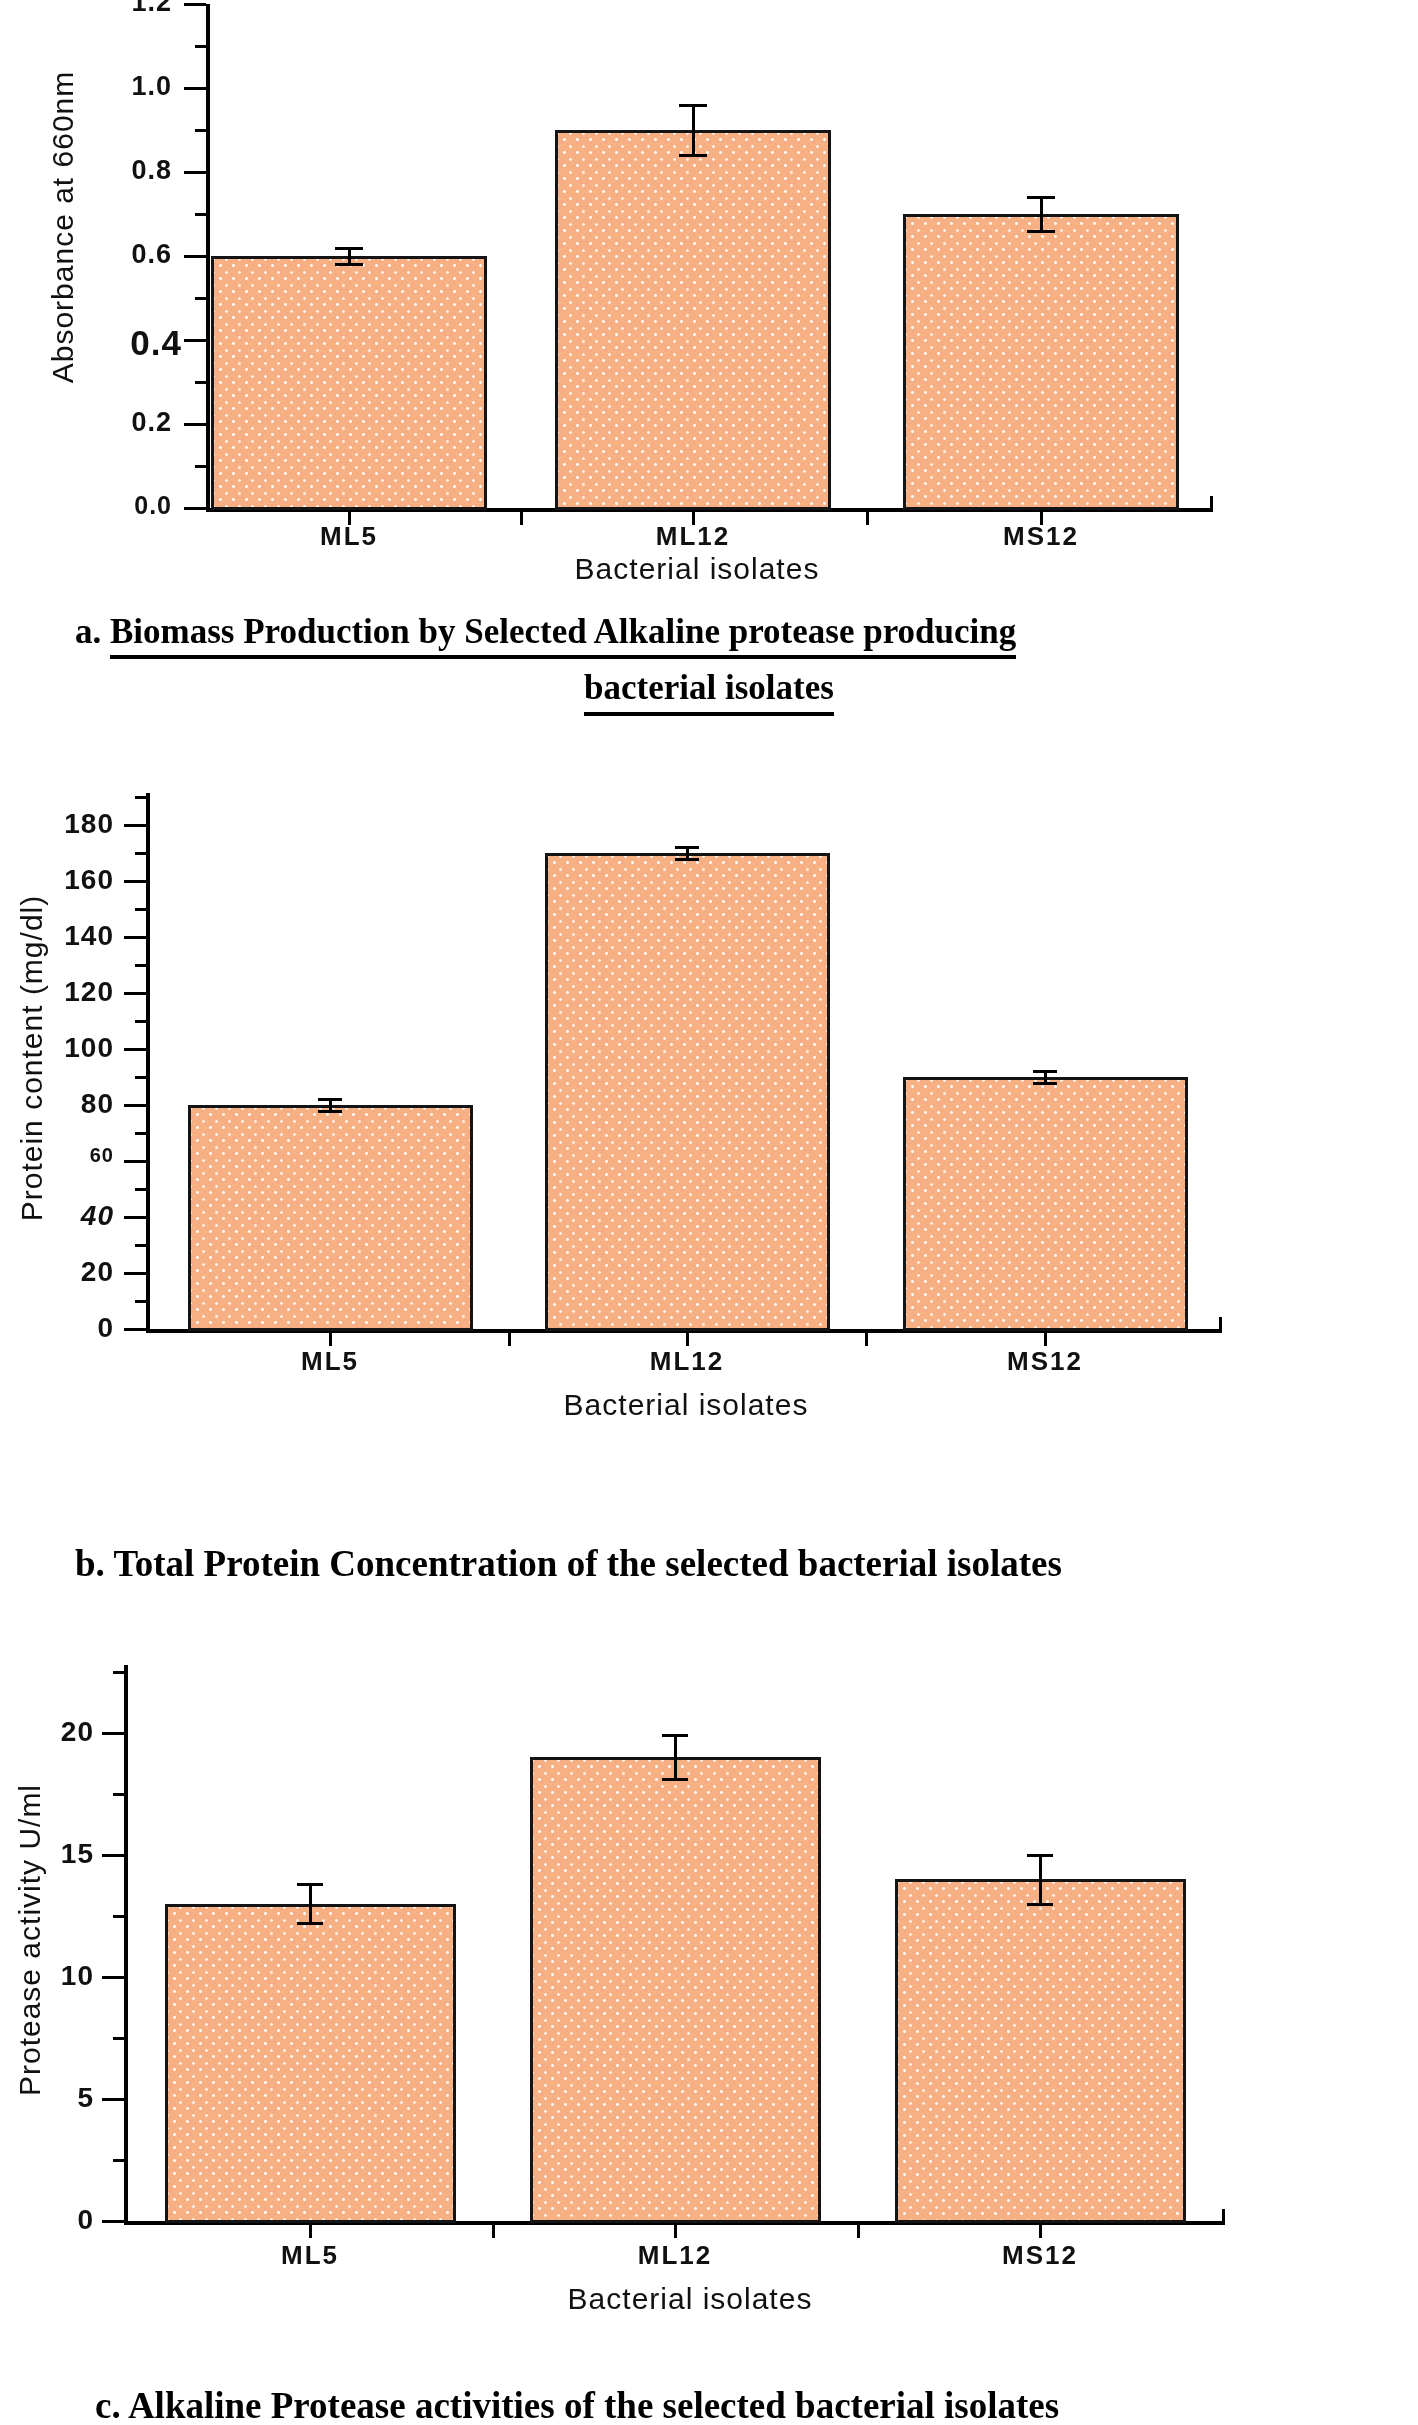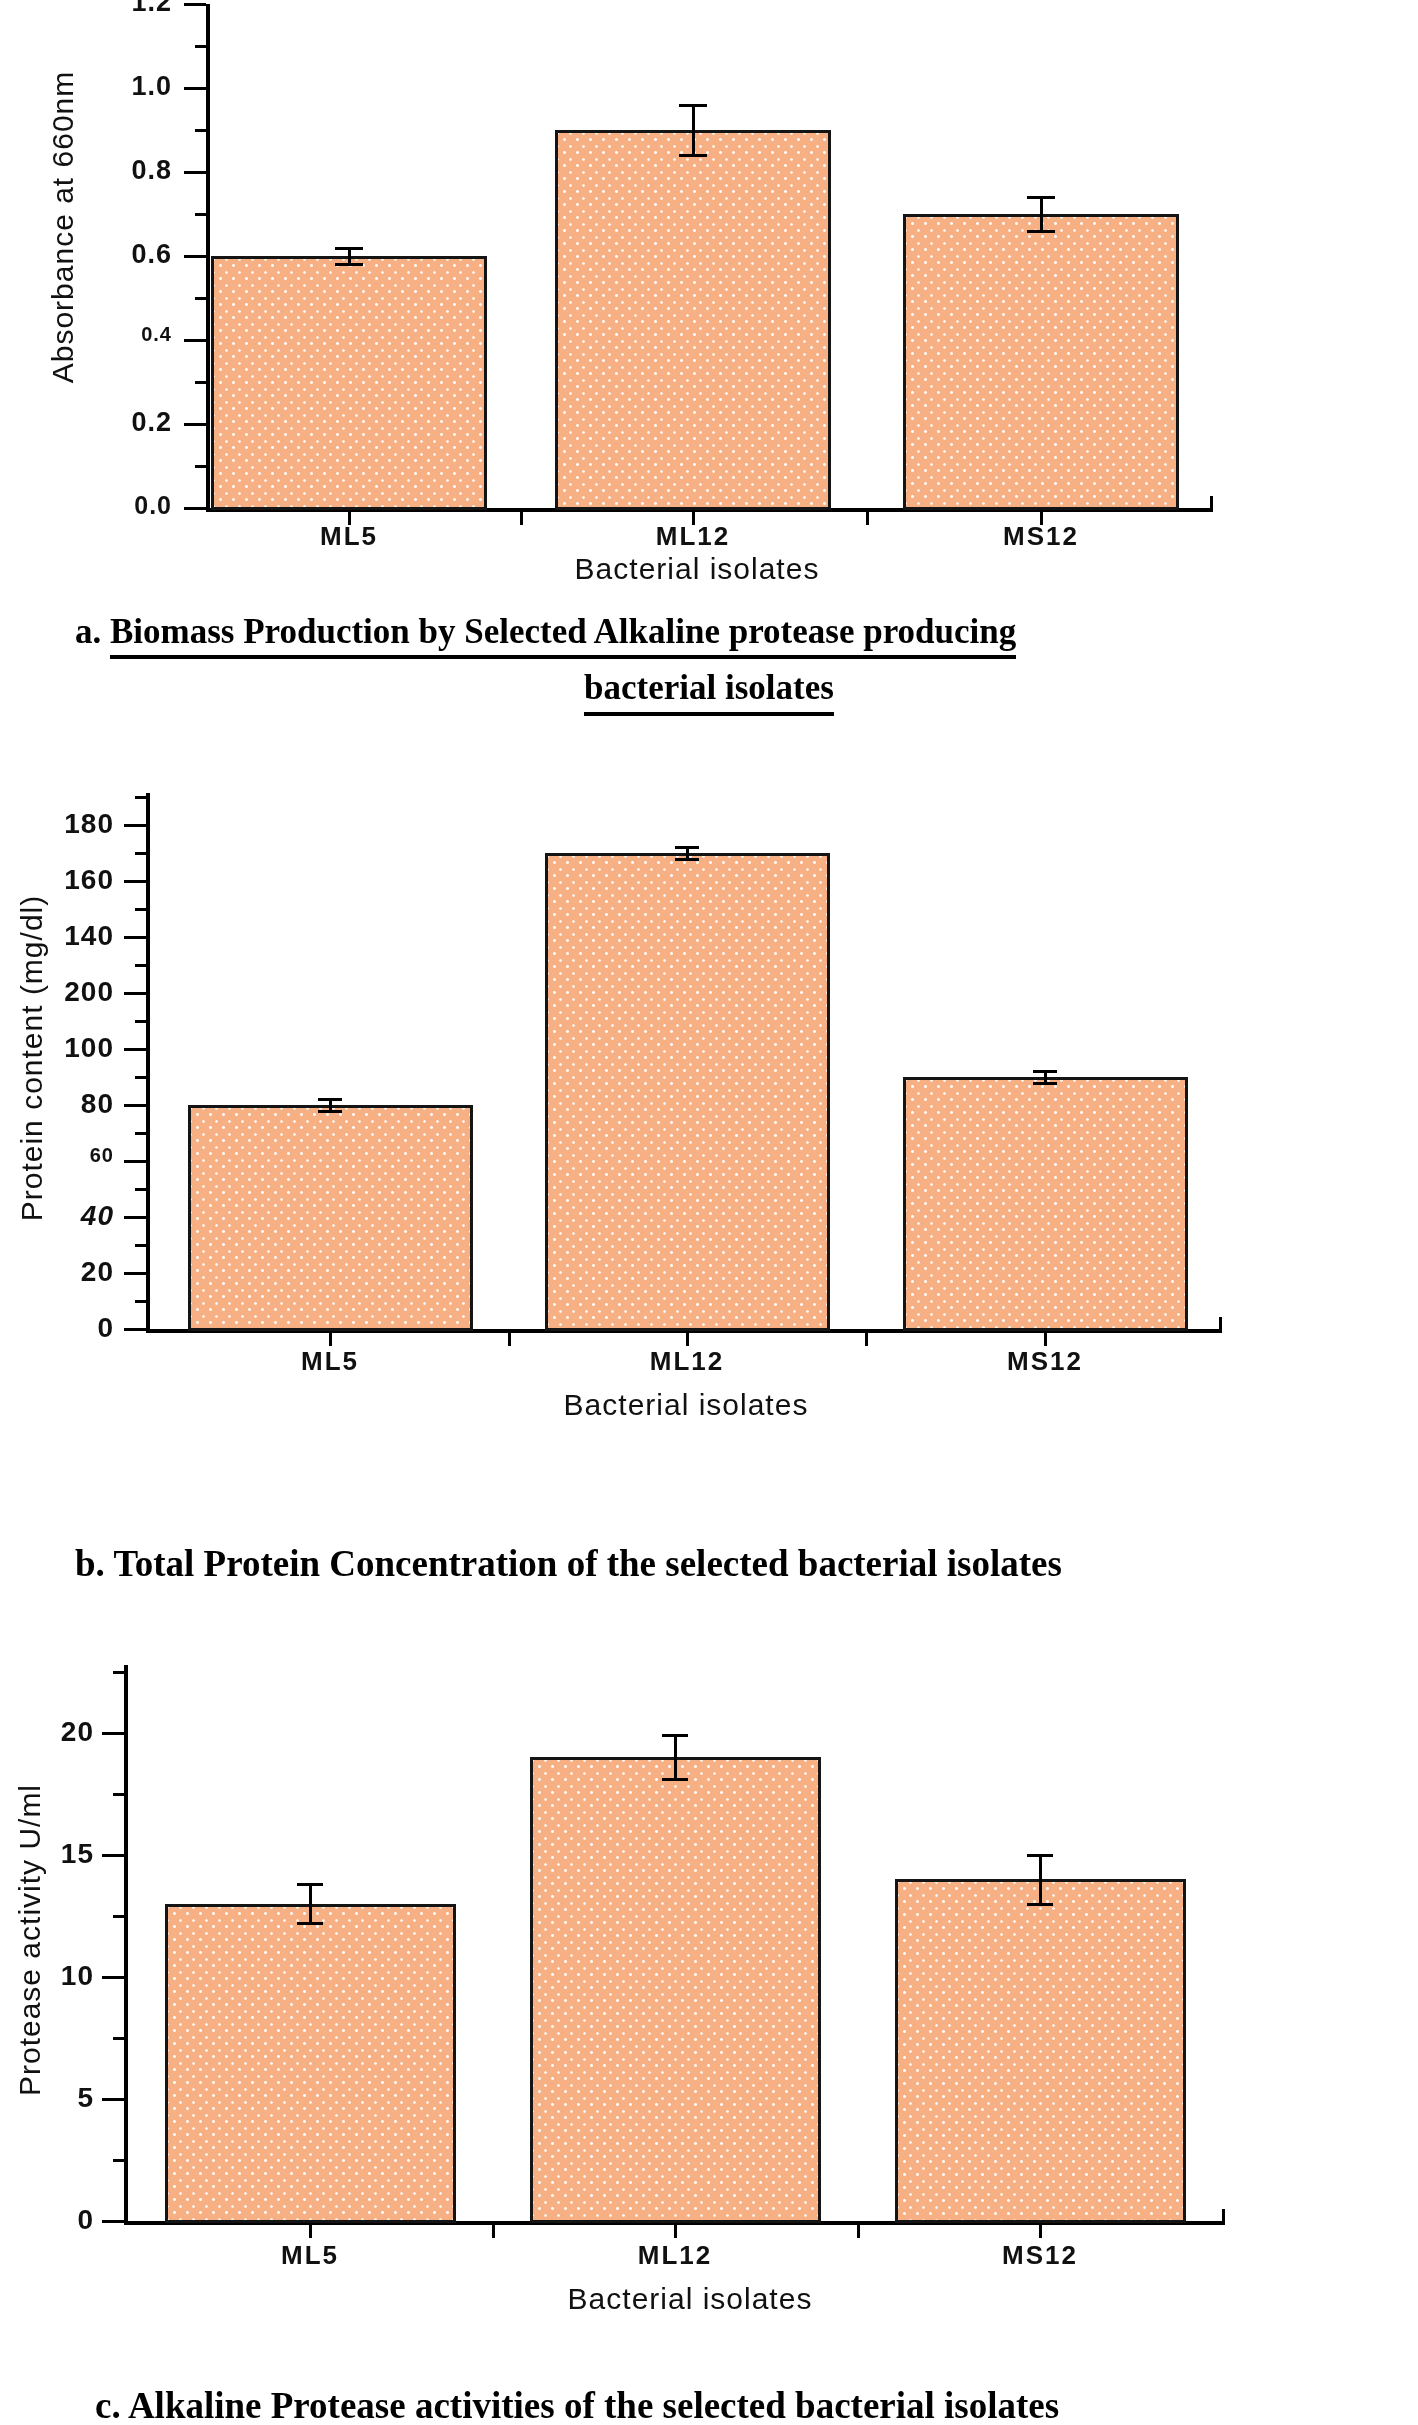--- a/index.html
+++ b/index.html
@@ -89,21 +89,21 @@
 
   <div id="charts-root">
       <div class="abs axis-line" style="left: 206px; top: 4px; width: 4px; height: 508px;"></div>
       <div class="abs axis-line" style="left: 206px; top: 508px; width: 1007px; height: 4px;"></div>
       <div class="abs axis-line" style="left: 1210px; top: 496px; width: 3px; height: 12px;"></div>
       <div class="abs tick" style="left: 184px; top: 507px; width: 22px; height: 3px;"></div>
       <div class="ytick-label" style="left: 62px; top: 491px; width: 110px; font-size: 25px;">0.0</div>
       <div class="abs tick" style="left: 184px; top: 423px; width: 22px; height: 3px;"></div>
       <div class="ytick-label" style="left: 62px; top: 407px; width: 110px; font-size: 27px;">0.2</div>
       <div class="abs tick" style="left: 184px; top: 339px; width: 22px; height: 3px;"></div>
-      <div class="ytick-label" style="left: 62px; top: 323px; width: 110px; font-size: 20px;">0.4</div>
+      <div class="ytick-label" style="left: 72px; top: 323px; width: 110px; font-size: 35px;">0.4</div>
       <div class="abs tick" style="left: 184px; top: 255px; width: 22px; height: 3px;"></div>
       <div class="ytick-label" style="left: 62px; top: 239px; width: 110px; font-size: 27px;">0.6</div>
       <div class="abs tick" style="left: 184px; top: 171px; width: 22px; height: 3px;"></div>
       <div class="ytick-label" style="left: 62px; top: 155px; width: 110px; font-size: 27px;">0.8</div>
       <div class="abs tick" style="left: 184px; top: 87px; width: 22px; height: 3px;"></div>
       <div class="ytick-label" style="left: 62px; top: 71px; width: 110px; font-size: 27px;">1.0</div>
       <div class="abs tick" style="left: 184px; top: 3px; width: 22px; height: 3px;"></div>
       <div class="ytick-label" style="left: 62px; top: -13px; width: 110px; font-size: 27px;">1.2</div>
       <div class="abs tick" style="left: 195px; top: 465px; width: 11px; height: 3px;"></div>
       <div class="abs tick" style="left: 195px; top: 381px; width: 11px; height: 3px;"></div>
@@ -142,21 +142,21 @@
       <div class="ytick-label" style="left: 4px; top: 1256px; width: 110px; font-size: 28px;">20</div>
       <div class="abs tick" style="left: 124px; top: 1216px; width: 22px; height: 3px;"></div>
       <div class="ytick-label" style="left: 4px; top: 1200px; width: 110px; font-size: 28px; font-style: italic;">40</div>
       <div class="abs tick" style="left: 124px; top: 1160px; width: 22px; height: 3px;"></div>
       <div class="ytick-label" style="left: 4px; top: 1144px; width: 110px; font-size: 20px;">60</div>
       <div class="abs tick" style="left: 124px; top: 1104px; width: 22px; height: 3px;"></div>
       <div class="ytick-label" style="left: 4px; top: 1088px; width: 110px; font-size: 28px;">80</div>
       <div class="abs tick" style="left: 124px; top: 1048px; width: 22px; height: 3px;"></div>
       <div class="ytick-label" style="left: 4px; top: 1032px; width: 110px; font-size: 28px;">100</div>
       <div class="abs tick" style="left: 124px; top: 992px; width: 22px; height: 3px;"></div>
-      <div class="ytick-label" style="left: 4px; top: 976px; width: 110px; font-size: 28px;">200</div>
+      <div class="ytick-label" style="left: 4px; top: 976px; width: 110px; font-size: 28px;">120</div>
       <div class="abs tick" style="left: 124px; top: 936px; width: 22px; height: 3px;"></div>
       <div class="ytick-label" style="left: 4px; top: 920px; width: 110px; font-size: 28px;">140</div>
       <div class="abs tick" style="left: 124px; top: 880px; width: 22px; height: 3px;"></div>
       <div class="ytick-label" style="left: 4px; top: 864px; width: 110px; font-size: 28px;">160</div>
       <div class="abs tick" style="left: 124px; top: 824px; width: 22px; height: 3px;"></div>
       <div class="ytick-label" style="left: 4px; top: 808px; width: 110px; font-size: 28px;">180</div>
       <div class="abs tick" style="left: 135px; top: 1300px; width: 11px; height: 3px;"></div>
       <div class="abs tick" style="left: 135px; top: 1244px; width: 11px; height: 3px;"></div>
       <div class="abs tick" style="left: 135px; top: 1188px; width: 11px; height: 3px;"></div>
       <div class="abs tick" style="left: 135px; top: 1132px; width: 11px; height: 3px;"></div>

